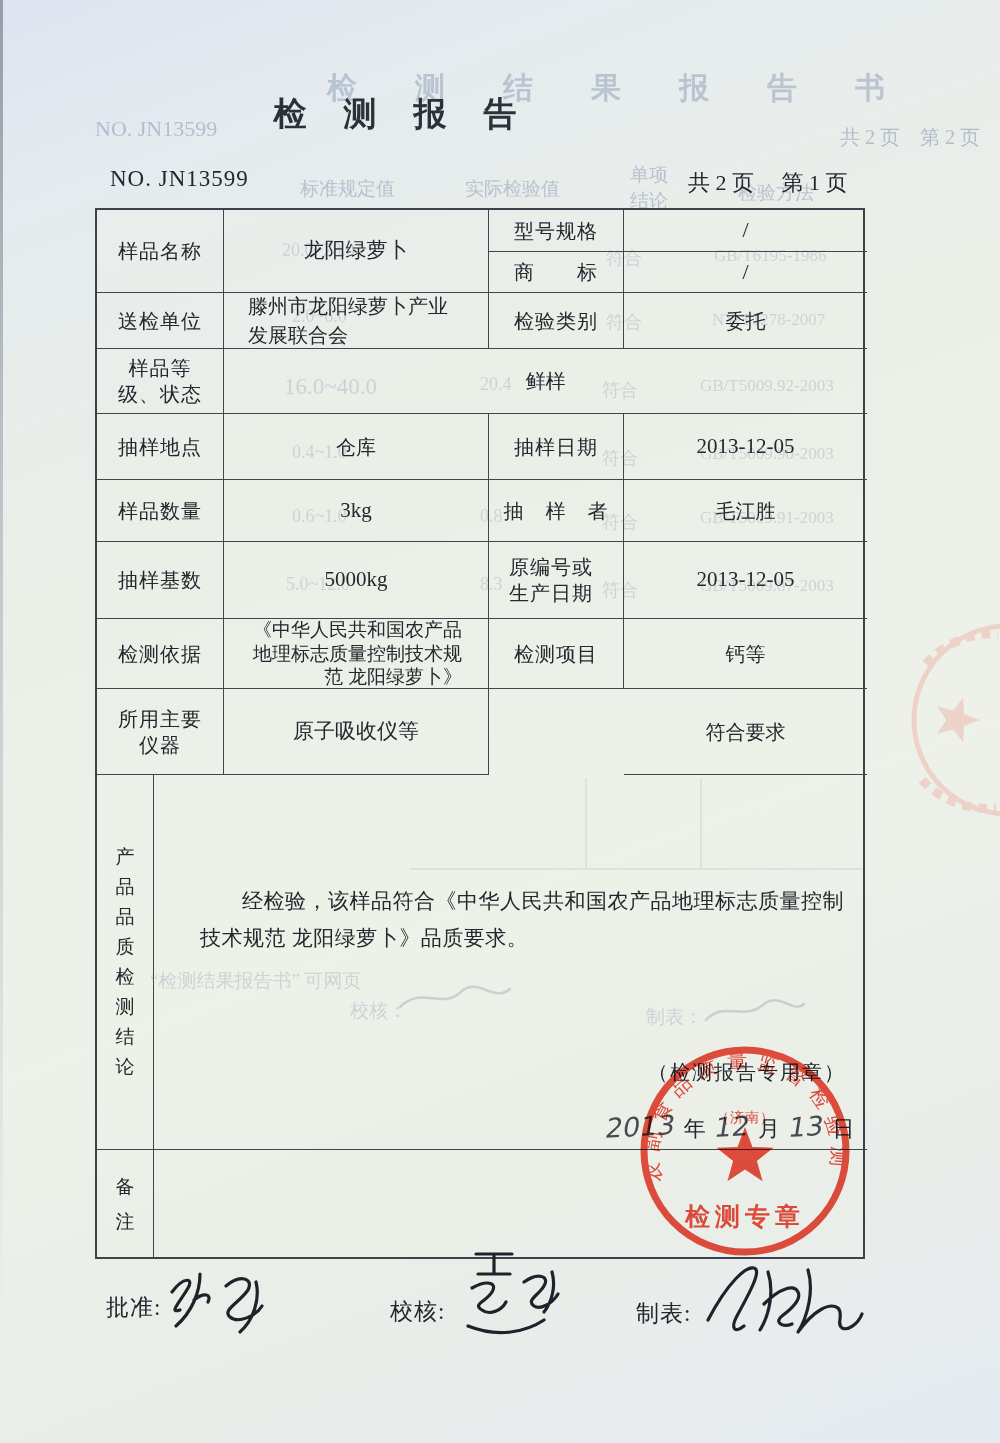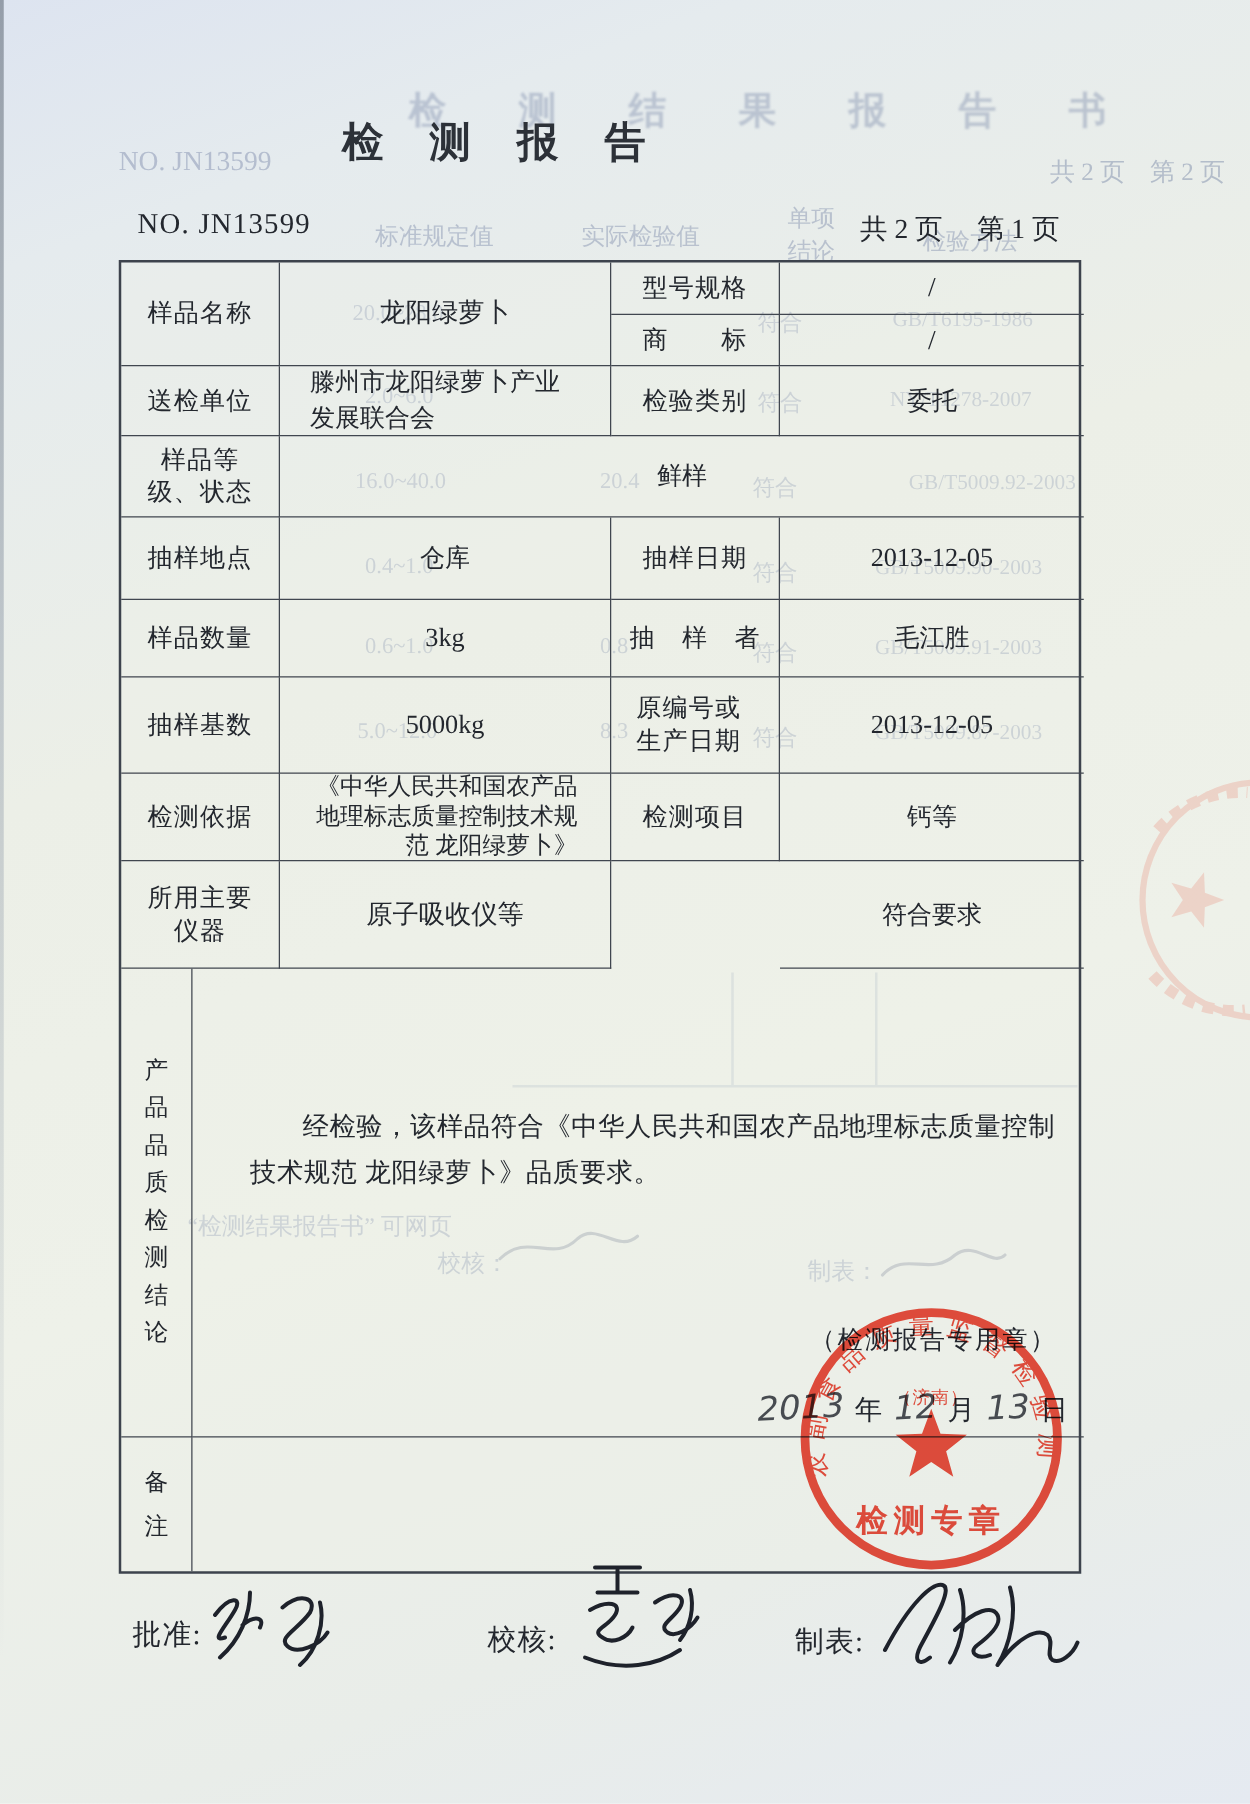--- a/index.html
+++ b/index.html
@@ -69,24 +69,24 @@
     <span class="gfrag" style="left: 465px; top: 176px; font-size: 19px;">实际检验值</span>
     <span class="gfrag" style="left: 630px; top: 162px; font-size: 19px;">单项</span>
     <span class="gfrag" style="left: 630px; top: 188px; font-size: 19px;">结论</span>
     <span class="gfrag" style="left: 738px; top: 180px; font-size: 19px;">检验方法</span>
     <span class="gfrag" style="left: 282px; top: 240px; font-size: 18px; text-align: center;">20.0~28.0</span>
     <span class="gfrag" style="left: 606px; top: 246px; font-size: 18px;">符合</span>
     <span class="gfrag" style="left: 714px; top: 246px; font-size: 17px;">GB/T6195-1986</span>
     <span class="gfrag" style="left: 292px; top: 306px; font-size: 18px;">2.0~6.0</span>
     <span class="gfrag" style="left: 606px; top: 310px; font-size: 18px;">符合</span>
     <span class="gfrag" style="left: 712px; top: 310px; font-size: 17px;">NY/T1278-2007</span>
-    <span class="gfrag" style="left: 284px; top: 374px; font-size: 18px;">16.0~40.0</span>
+    <span class="gfrag" style="left: 284px; top: 374px; font-size: 23px;">16.0~40.0</span>
     <span class="gfrag" style="left: 480px; top: 374px; font-size: 18px;">20.4</span>
     <span class="gfrag" style="left: 602px; top: 378px; font-size: 18px;">符合</span>
-    <span class="gfrag" style="left: 727px; top: 376px; font-size: 17px;">GB/T5009.92-2003</span>
+    <span class="gfrag" style="left: 700px; top: 376px; font-size: 17px;">GB/T5009.92-2003</span>
     <span class="gfrag" style="left: 292px; top: 442px; font-size: 18px;">0.4~1.0</span>
     <span class="gfrag" style="left: 602px; top: 446px; font-size: 18px;">符合</span>
     <span class="gfrag" style="left: 700px; top: 444px; font-size: 17px; text-align: right;">GB/T5009.90-2003</span>
     <span class="gfrag" style="left: 292px; top: 506px; font-size: 18px;">0.6~1.0</span>
     <span class="gfrag" style="left: 480px; top: 506px; font-size: 18px;">0.8</span>
     <span class="gfrag" style="left: 602px; top: 510px; font-size: 18px;">符合</span>
     <span class="gfrag" style="left: 700px; top: 508px; font-size: 17px;">GB/T5009.91-2003</span>
     <span class="gfrag" style="left: 286px; top: 574px; font-size: 18px;">5.0~12.0</span>
     <span class="gfrag" style="left: 480px; top: 574px; font-size: 18px;">8.3</span>
     <span class="gfrag" style="left: 602px; top: 578px; font-size: 18px;">符合</span>

